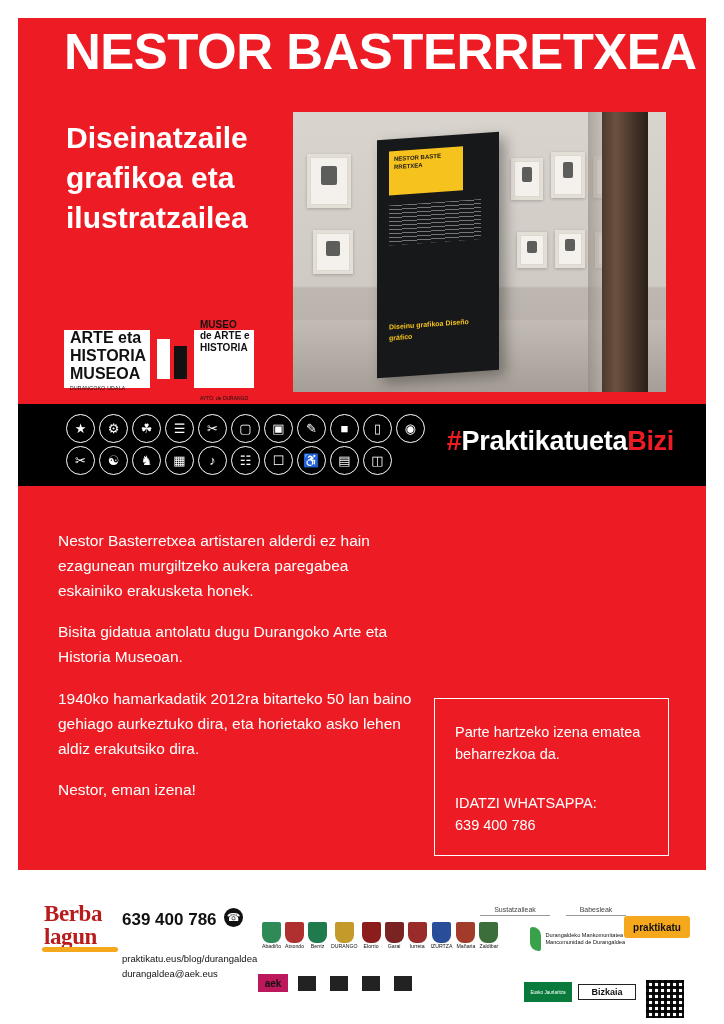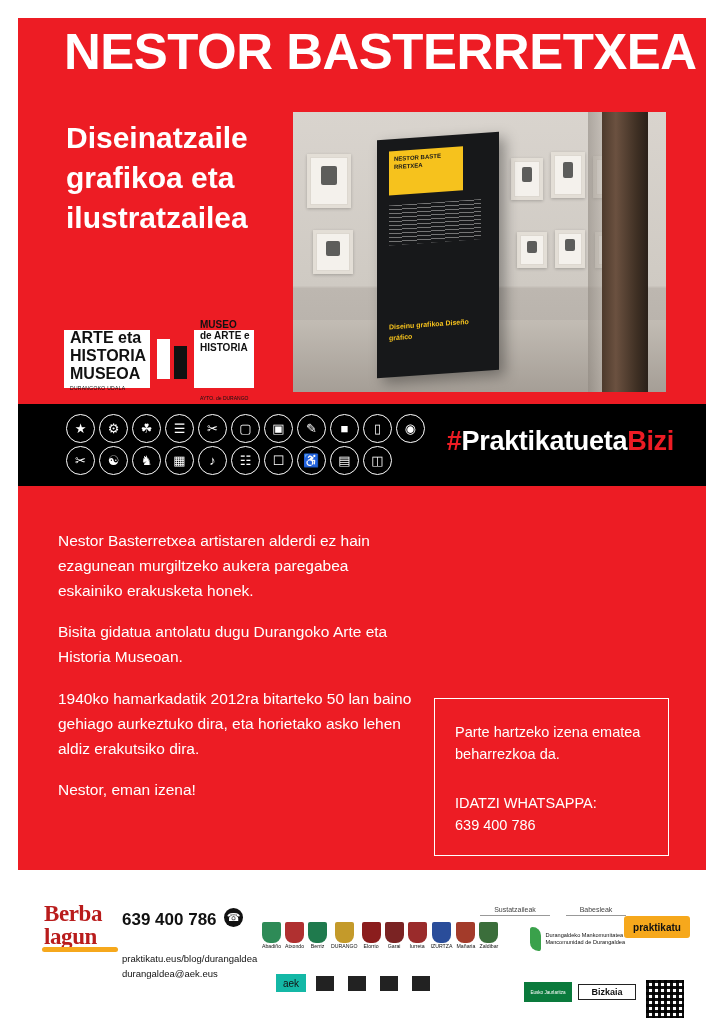--- a/index.html
+++ b/index.html
@@ -282,22 +282,22 @@
     border: 1px solid #222; display: flex; align-items: center; justify-content: center;
     font-size: 9px; font-weight: bold; color: #111; 
   }
   .eusk {
     position: absolute; left: 524px; top: 110px; width: 48px; height: 20px;
     background: #0a7a3c; color: #fff; font-size: 4.6px;
     display: flex; align-items: center; justify-content: center; text-align: center; padding: 1px;
   }
   .aek-row { position: absolute; left: 258px; top: 96px; display: flex; gap: 6px; align-items: flex-end; }
   .aek {
-    width: 30px; height: 18px; background: #14b8a6; color: #111;
-    font-size: 10px; font-weight: normal; display: flex; align-items: center; justify-content: center; margin-left: 18px;
+    width: 30px; height: 18px; background: #be185d; color: #111;
+    font-size: 10px; font-weight: bold; display: flex; align-items: center; justify-content: center;
   }
   .mini {
     width: 26px; height: 24px; display: flex; flex-direction: column;
     align-items: center; justify-content: flex-end; font-size: 3.6px; color: #111; text-align: center;
   }
   .mini .sq { width: 18px; height: 15px; background: #222; margin-bottom: 1px; }
 </style>
 </head>
 <body>
 

